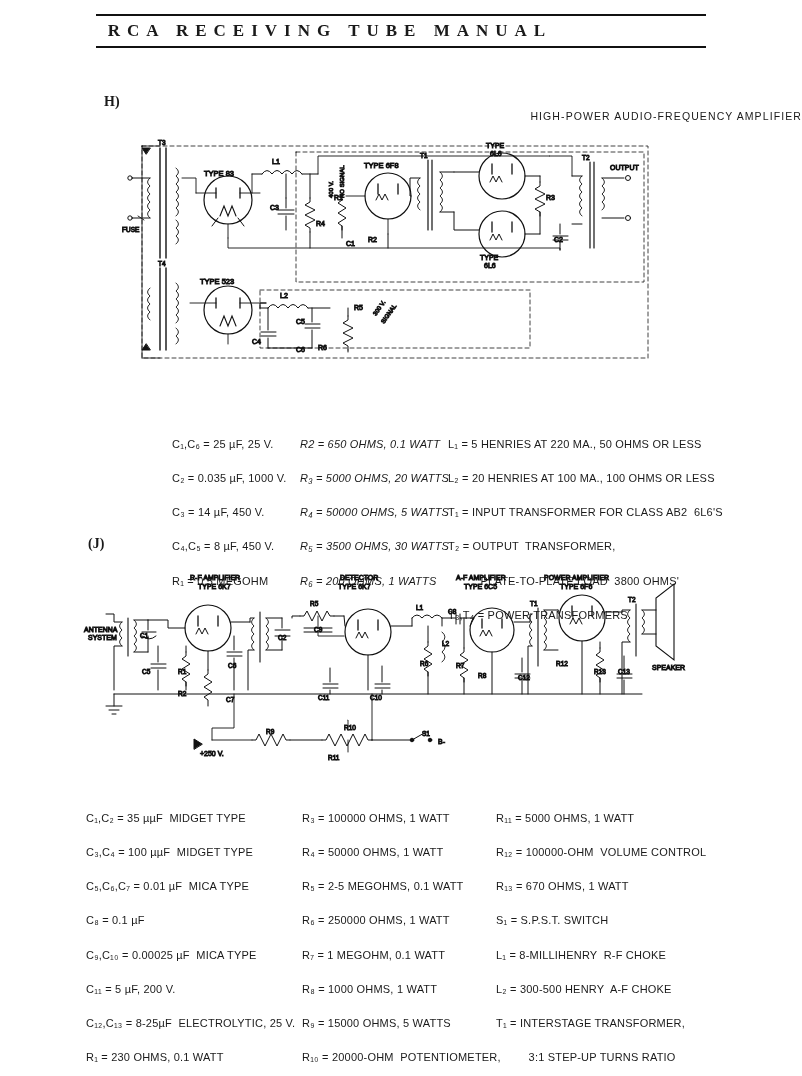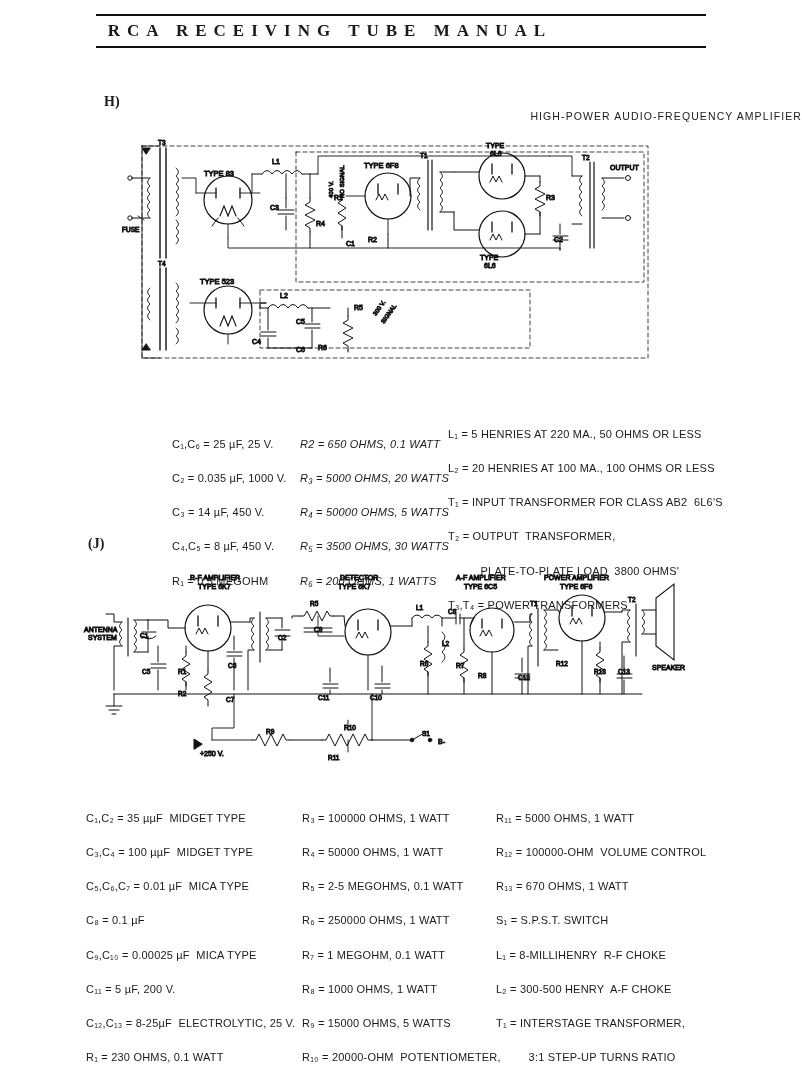--- a/index.html
+++ b/index.html
@@ -269,21 +269,21 @@
     <div>C₄,C₅ = 8 µF, 450 V.</div>
     <div>R₁ = 0.5 MEGOHM</div>
   </div>
   <div class="legend" style="left:300px;top:328px;font-style:italic;">
     <div>R2 = 650 OHMS, 0.1 WATT</div>
     <div>R₃ = 5000 OHMS, 20 WATTS</div>
     <div>R₄ = 50000 OHMS, 5 WATTS</div>
     <div>R₅ = 3500 OHMS, 30 WATTS</div>
     <div>R₆ = 200 OHMS, 1 WATTS</div>
   </div>
-  <div class="legend" style="left:448px;top:318px;">
+  <div class="legend" style="left:448px;top:328px;">
     <div>L₁ = 5 HENRIES AT 220 MA., 50 OHMS OR LESS</div>
     <div>L₂ = 20 HENRIES AT 100 MA., 100 OHMS OR LESS</div>
     <div>T₁ = INPUT TRANSFORMER FOR CLASS AB2  6L6'S</div>
     <div>T₂ = OUTPUT  TRANSFORMER,</div>
     <div>          PLATE-TO-PLATE LOAD  3800 OHMS'</div>
     <div>T₃,T₄ = POWER TRANSFORMERS</div>
   </div>
 </div>
 
 <div class="figure" style="left:0;top:528px;width:802px;height:380px;">

